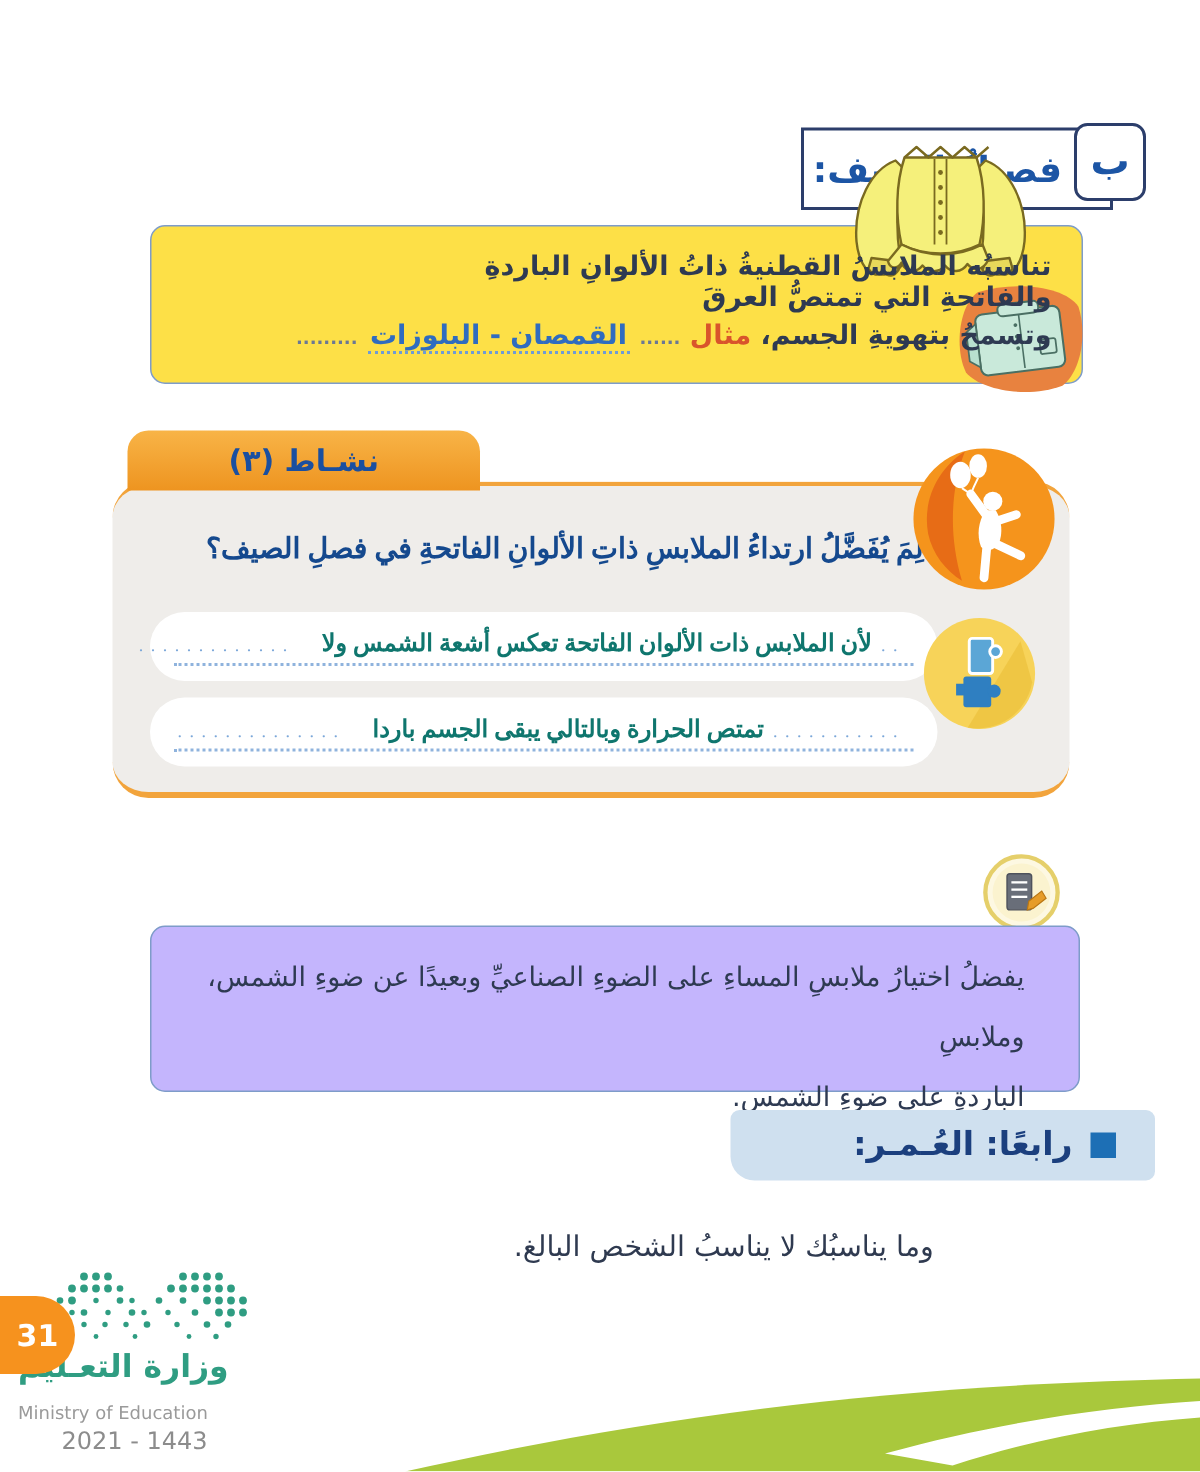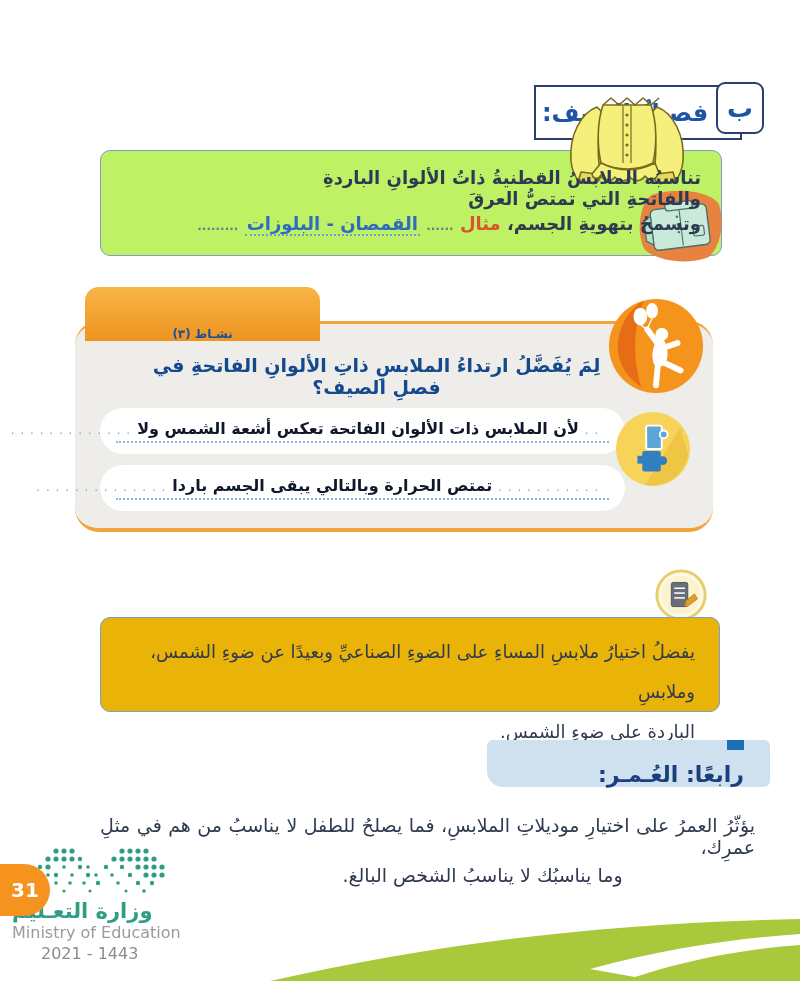--- a/index.html
+++ b/index.html
@@ -25,107 +25,108 @@
   .title-badge {
     top:-5px; right:-24px; width:48px; height:52px;
     background:#fff; border:2px solid #2c3e6b; border-radius:9px;
     display:flex; align-items:center; justify-content:center;
     color:#1c55a5; font-weight:bold; font-size:26px;
   }
 
   
   .summer-box {
     top:150px; right:78px; left:100px; height:106px;
-    background:#bef264; border:1.6px solid #7e9cc9; border-radius:10px;
+    background:#fde047; border:1.6px solid #7e9cc9; border-radius:10px;
   }
   .summer-line1 {
     position:absolute; top:16px; right:20px; left:190px;
     color:#2e3a52; font-size:18px; font-weight:bold; text-align:right;
   }
   .summer-line2 {
     position:absolute; top:62px; right:20px; left:204px;
     color:#2e3a52; font-size:18px; font-weight:bold; text-align:right;
     white-space:nowrap;
   }
   .example-label { color:#d9542b; font-weight:bold; }
   .hand-blue { color:#2f6cc0; font-weight:bold; border-bottom:2px dotted #6f9bd4; padding:0 2px; }
   .leader-dots { color:#6b7894; font-size:12px; letter-spacing:1px; }
 
   .blouse-art { top:-58px; right:18px; width:152px; height:104px; }
   .folded-shirt-art { top:38px; right:-6px; width:92px; height:74px; }
 
   
   .activity-tab {
-    top:287px; right:480px; left:85px; height:54px;
+    top:287px; right:480px; left:85px; height:40px;
     background:linear-gradient(180deg,#f8b447,#ee9420);
     border-radius:14px 14px 0 0;
-    display:flex; align-items:flex-end; justify-content:center;
-    color:#1a4fa0; font-weight:bold; font-size:12px;
+    display:flex; align-items:center; justify-content:center;
+    color:#1a4fa0; font-weight:bold; font-size:20px;
     z-index:2;
   }
   .activity-box {
     top:321px; right:87px; left:75px; height:211px;
     background:#efedea; border-radius:24px;
     border-top:3px solid #f2a43c; border-bottom:4px solid #f2a43c;
     z-index:1;
+    font-family:Liberation Serif, serif;
   }
   .activity-question {
     position:absolute; top:30px; right:95px; left:60px;
     color:#15498e; font-weight:bold; font-size:19px; text-align:center;
   }
   .answer-pill {
     position:absolute; right:88px; left:25px; height:46px;
     background:#ffffff; border-radius:23px;
     display:flex; align-items:center; justify-content:center;
   }
   .answer-pill.p1 { top:84px; }
   .answer-pill.p2 { top:141px; }
   .answer-line {
     display:flex; align-items:baseline; gap:6px;
     border-bottom:2px dotted #8fb3dd; padding:0 10px 3px 10px;
     max-width:94%;
   }
-  .answer-text { color:#0f172a; font-weight:bold; font-size:16px; white-space:nowrap; }
+  .answer-text { color:#0f766e; font-weight:bold; font-size:16px; white-space:nowrap;margin-left:16px; }
   .answer-dots { color:#7ba7d9; font-size:12px; letter-spacing:1px; white-space:nowrap; }
 
   .activity-figure { top:297px; right:95px; width:98px; height:98px; z-index:3; }
   .puzzle-badge { top:410px; right:108px; width:78px; height:78px; z-index:3; }
 
   
   .note-icon { top:568px; right:92px; width:54px; height:54px; }
   .note-box {
-    top:617px; right:80px; left:100px; height:95px;
-    background:#eab308; border:1.6px solid #7e9cc9; border-radius:10px;
-    padding:14px 24px 0 24px;
+    top:617px; right:80px; left:100px; height:111px;
+    background:#c4b5fd; border:1.6px solid #7e9cc9; border-radius:10px;
+    padding:14px 36px 0 24px;
   }
   .note-line { color:#2e3a52; font-size:18px; text-align:right; line-height:40px; }
 
   
   .section-bar {
     top:740px; right:30px; width:283px; height:47px;
     background:#cfe0ef; border-radius:6px 6px 6px 16px;
-    display:flex; gap:12px; padding-right:26px;flex-direction:column;
+    display:flex; align-items:center; gap:12px; padding-right:26px;
   }
   .section-square { width:17px; height:17px; background:#1d6fb5; }
   .section-title { color:#1b3f7e; font-weight:bold; font-size:22px; }
 
   .age-para { top:814px; right:45px; left:100px; }
   .age-line1 {
     color:#2f3a50; font-size:19px; text-align:justify; text-align-last:justify;
   }
   .age-line2 {
     color:#2f3a50; font-size:19px; text-align:center; margin-top:6px;
     padding-left:110px;
   }
 
   
   .moe-logo { top:845px; right:598px; width:190px; text-align:left; direction:ltr; }
   .moe-dots { display:block; margin-left:10px; }
   .moe-arabic { color:#2f9d82; font-weight:bold; font-size:21px; direction:rtl; text-align:left; margin-top:2px; }
-  .moe-english { color:#9a9a9a; font-size:16px; margin-top:0; }
+  .moe-english { color:#9a9a9a; font-size:12px; margin-top:12px; }
   .moe-years { color:#8c8c8c; font-size:16px; margin-top:2px;margin-left:29px; }
 
   .page-pill {
     top:864px; left:0; right:750px; height:52px;
     background:#f6921e; border-radius:0 26px 26px 0;
     display:flex; align-items:center; justify-content:center;
     color:#fff; font-weight:bold; font-size:20px;
   }
   .swoosh { left:0; right:0; bottom:0; height:100px; z-index:0; }
 </style>
@@ -257,21 +258,20 @@
   <div class="note-line">يفضلُ اختيارُ ملابسِ المساءِ على الضوءِ الصناعيِّ وبعيدًا عن ضوءِ الشمس، وملابسِ</div>
   <div class="note-line">الباردةِ على ضوءِ الشمس.</div>
 </div>
 
 <div class="abs section-bar">
   <span class="section-square"></span>
   <span class="section-title">رابعًا: العُـمـر:</span>
 </div>
 
 <div class="abs age-para">
-  <div class="age-line1">يؤثّرُ العمرُ على اختيارِ موديلاتِ الملابسِ، فما يصلحُ للطفل لا يناسبُ من هم في مثلِ عمرِك،</div>
   <div class="age-line2">وما يناسبُك لا يناسبُ الشخص البالغ.</div>
 </div>
 
 <div class="abs moe-logo">
   <svg class="moe-dots" width="160" height="52" viewBox="0 0 160 52">
     <g fill="#2f9d82">
       <circle cx="34" cy="6" r="2.6"></circle>
         <circle cx="42" cy="6" r="2.6"></circle>
         <circle cx="50" cy="6" r="2.6"></circle>
       <circle cx="100" cy="6" r="2.6"></circle>

